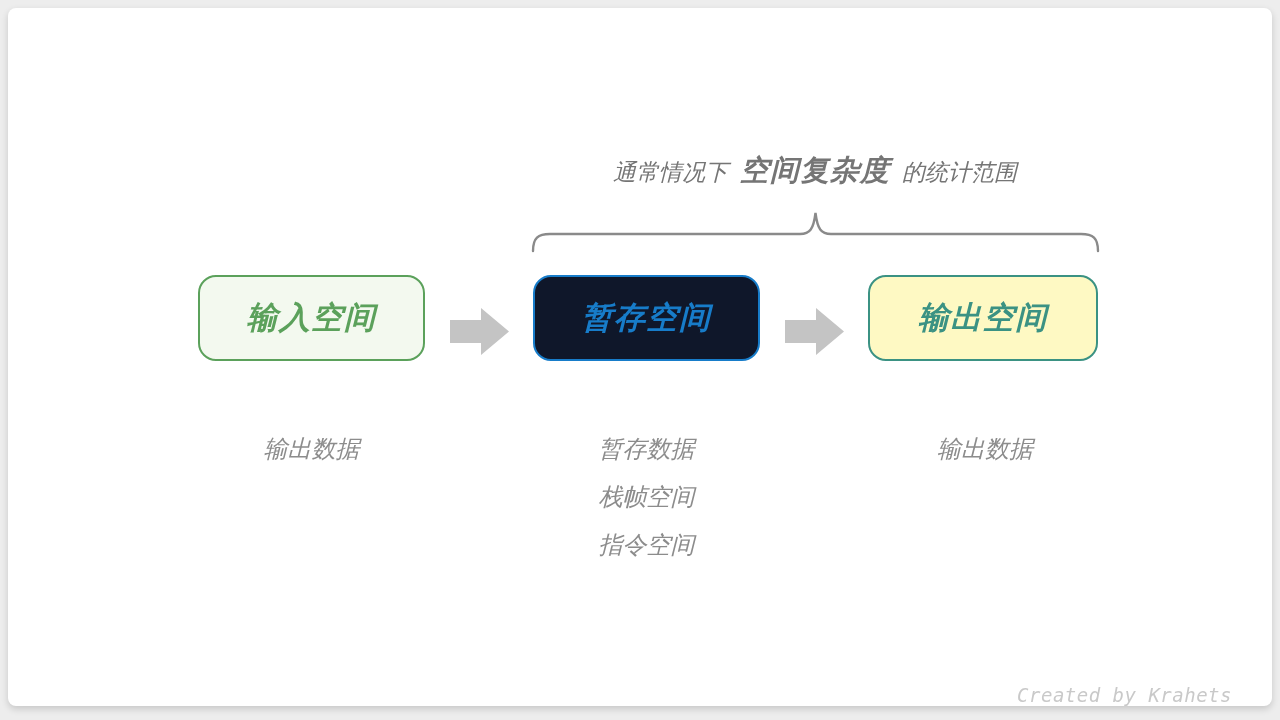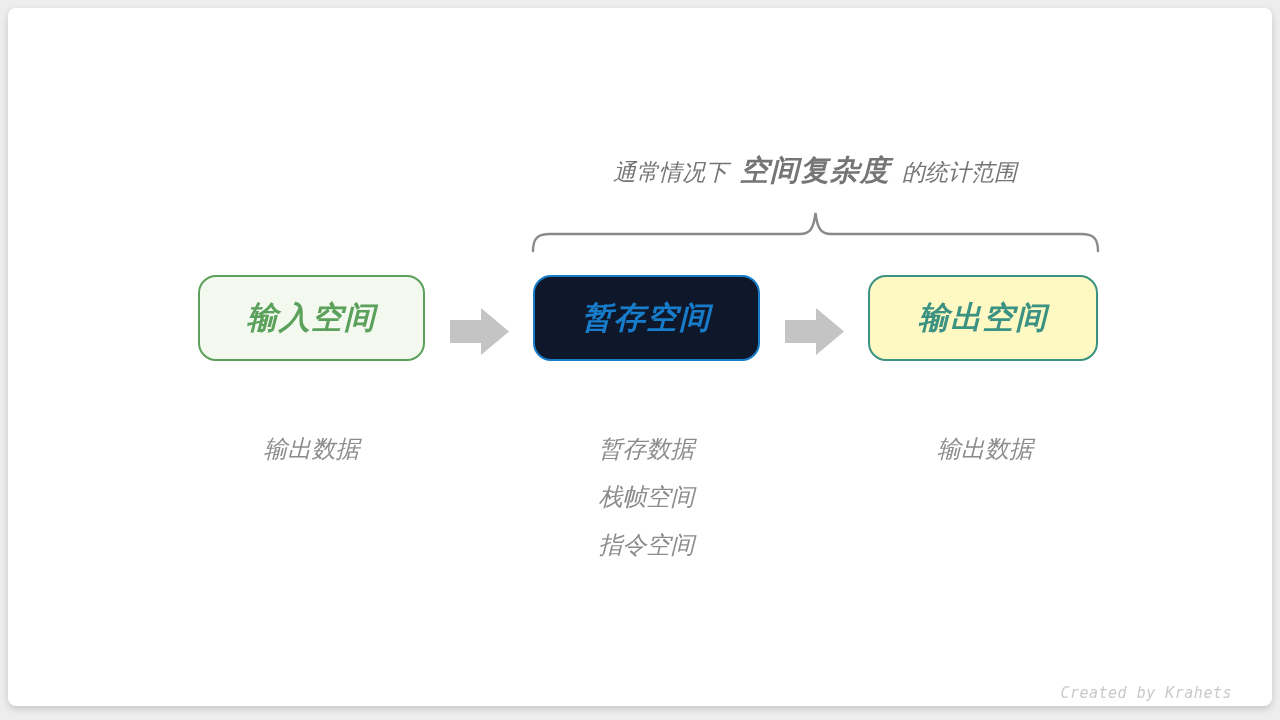--- a/index.html
+++ b/index.html
@@ -97,21 +97,21 @@
   .note-line {
     height: 48px;
     line-height: 34px;
   }
   
   .credit {
     position: absolute;
     right: 40px;
     top: 676px;
     font-family: "DejaVu Sans Mono", "Liberation Mono", monospace;
-    font-size: 15px;
+    font-size: 19px;
     letter-spacing: 0.5px;
     color: #c9c9c9;
   }
 </style>
 </head>
 <body>
 
 <div class="stage" style="background: rgb(237, 237, 237);">
   <div class="card" style="background: rgb(255, 255, 255);">
 

